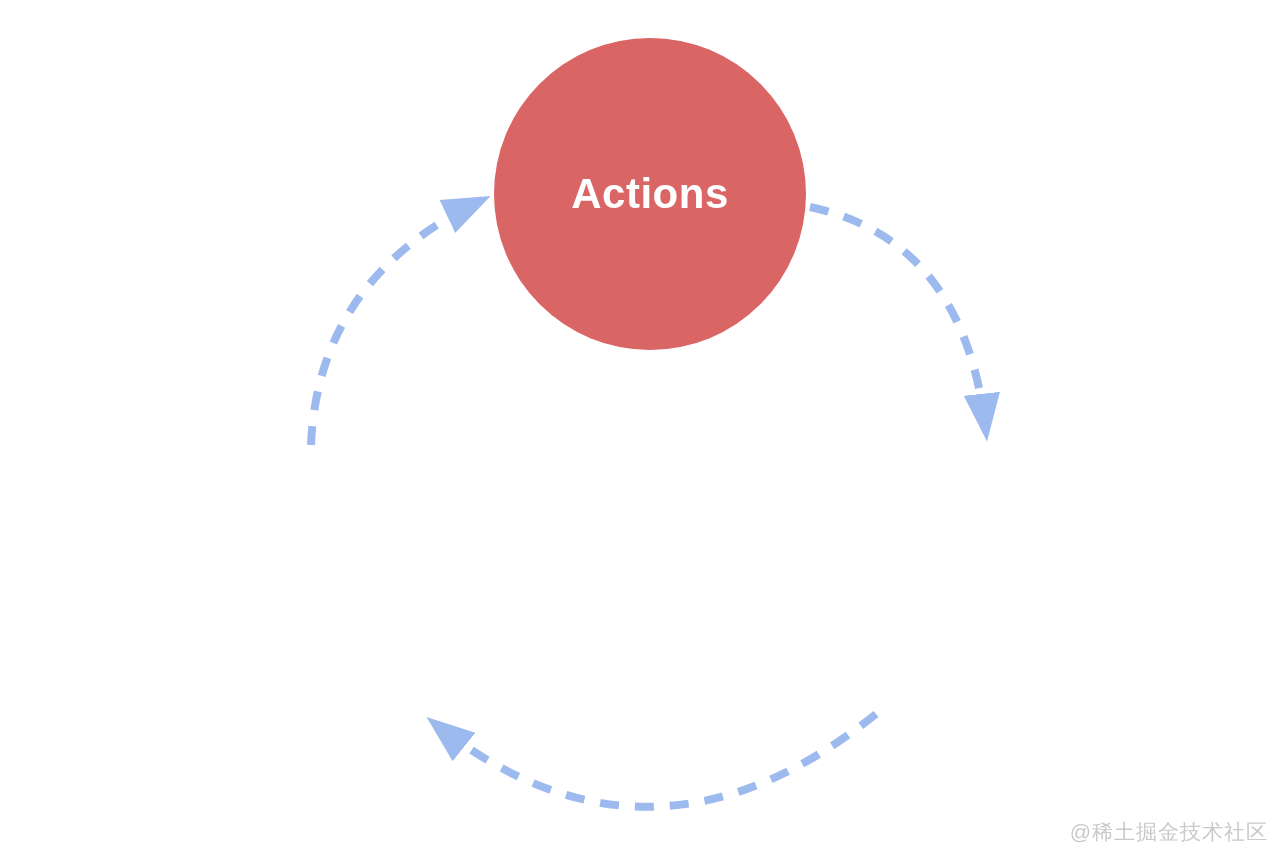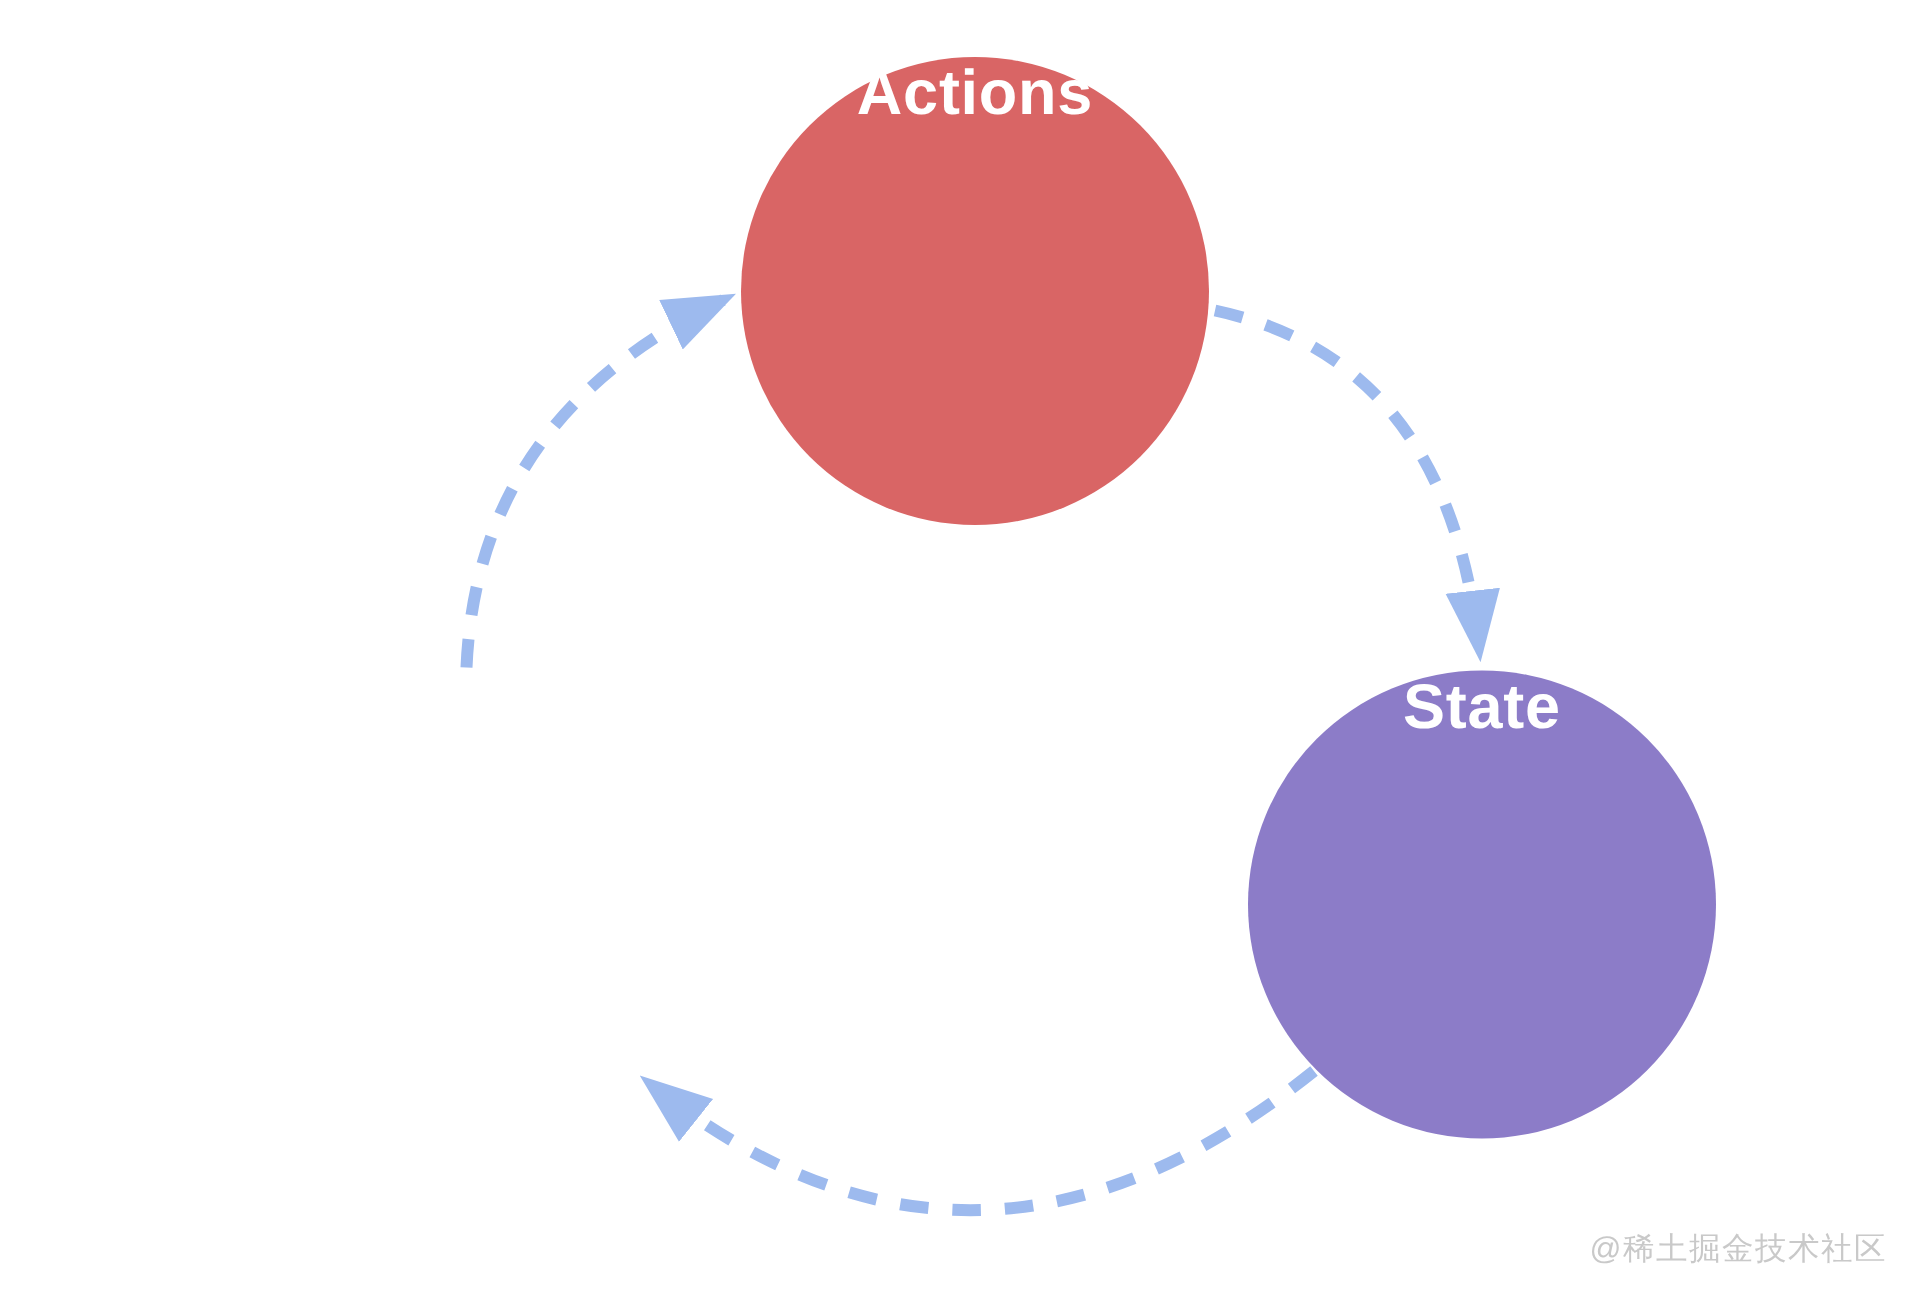--- a/index.html
+++ b/index.html
@@ -14,20 +14,21 @@
     height: 866px;
     background: #ffffff;
     overflow: hidden;
   }
   .node {
     position: absolute;
     width: 312px;
     height: 312px;
     border-radius: 50%;
     display: flex;
+    align-items: center;
     justify-content: center;
   }
   .node-label {
     color: #ffffff;
     font-size: 42px;
     font-weight: bold;
     letter-spacing: 0.5px;
     user-select: none;
   }
   .node-actions { left: 494px; top: 38px; }
@@ -47,21 +48,21 @@
     stroke: var(--arrow-color, #9dbaee);
     stroke-width: 8;
     stroke-dasharray: 19 16;
     stroke-linecap: butt;
   }
   .arrowhead {
     fill: var(--arrow-color, #9dbaee);
   }
   .watermark {
     position: absolute;
-    right: 22px;
+    right: 12px;
     bottom: 20px;
     font-size: 21px;
     letter-spacing: 1px;
     user-select: none;
   }
 </style>
 </head>
 <body>
 
 <div class="canvas" style="--arrow-color: #9dbaee;">
@@ -78,18 +79,15 @@
     <path class="arrow-path" d="M 810 207 Q 965 240 986 432" marker-end="url(#arrowhead)"></path>
 
     <path class="arrow-path" d="M 876 714 Q 650 895 434 723" marker-end="url(#arrowhead)"></path>
   </svg>
 
   <div class="node node-actions" style="background: rgb(217, 101, 101);">
     <span class="node-label">Actions</span>
   </div>
 
 
-  <div class="node node-state" style="background: rgb(140, 124, 200);">
-    <span class="node-label">State</span>
-  </div>
 
   <div class="watermark" style="color: rgb(201, 201, 201);">@稀土掘金技术社区</div>
 </div>
 
 </body></html>

